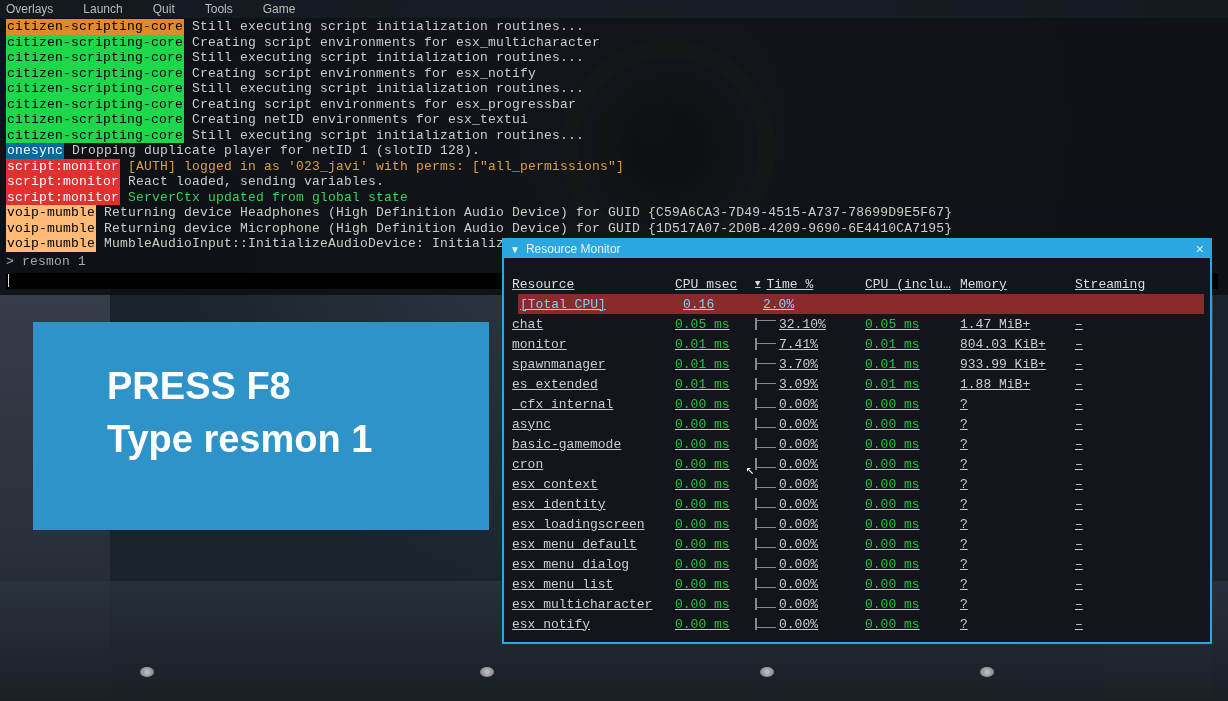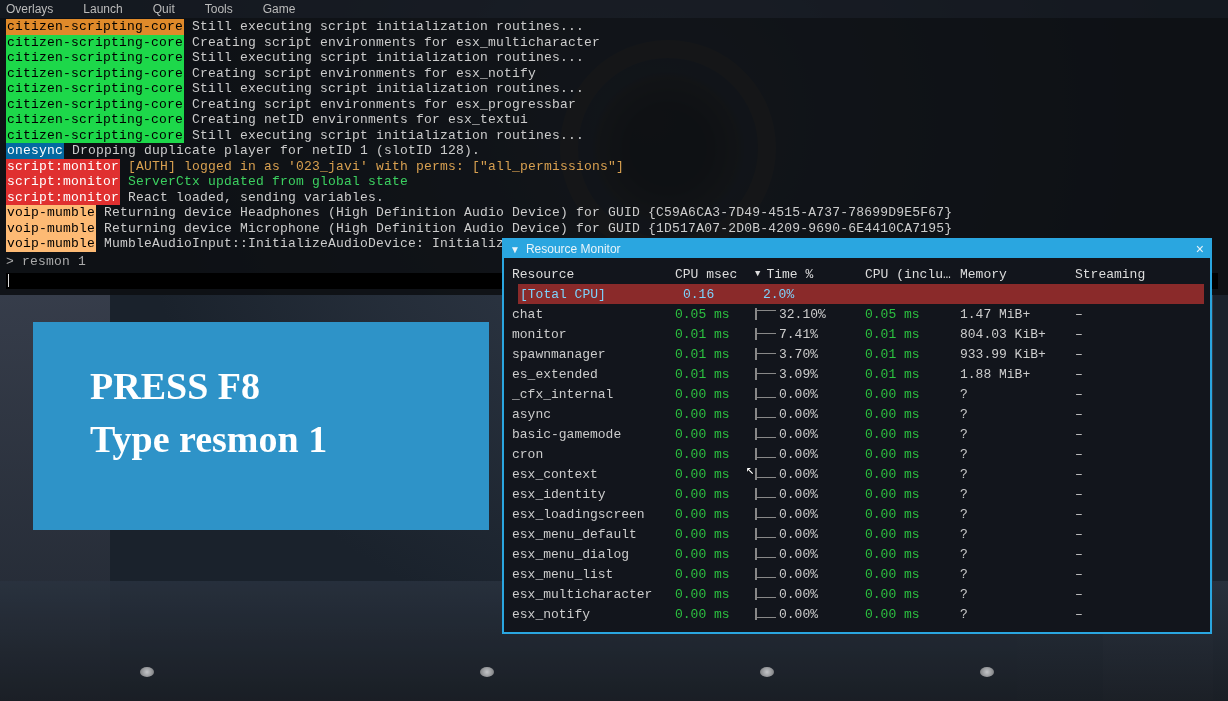--- a/index.html
+++ b/index.html
@@ -125,25 +125,25 @@
     vertical-align: middle;
   }
 
   
   .instruct {
     position: absolute;
     left: 33px; top: 322px;
     width: 456px; height: 208px;
     background: #2e93c8;
     color: #fff;
-    font-family: Liberation Serif, serif;
+    font-family: Liberation Sans, sans-serif;
     font-weight: 600;
     font-size: 38px;
     line-height: 1.4;
-    padding: 38px 34px 0 57px;
+    padding: 38px 34px 0 74px;
     z-index: 6;
   }
 
   
   .resmon {
     position: absolute;
     left: 502px; top: 238px;
     width: 710px;
     background: #141820;
     border: 2px solid #2aa6e0;
@@ -165,21 +165,22 @@
     margin-right: 6px;
     font-size: 10px;
   }
   .resmon-title .close {
     margin-left: auto;
     font-size: 14px;
     line-height: 1;
   }
   .resmon-body {
     background: rgba(18,22,28,0.92);
-    padding: 6px 6px 8px 6px;
+    padding: 16px 6px 8px 6px;
+    text-decoration: underline;
   }
   .rm-row {
     display: flex;
     align-items: center;
     height: 20px;
     color: #ccc;
   }
   .rm-header { color: #ddd; font-weight: normal; }
   .rm-total { background: #8a2a2a; color: #7dd3fc; margin-left: 8px; }
   .c-res  { width: 165px; padding-left: 2px; overflow: hidden; }
@@ -241,22 +242,22 @@
       <div class="line"><span class="tag tag-orange">citizen-scripting-core</span> <span>Still executing script initialization routines...</span></div>
       <div class="line"><span class="tag tag-green">citizen-scripting-core</span> <span>Creating script environments for esx_multicharacter</span></div>
       <div class="line"><span class="tag tag-green">citizen-scripting-core</span> <span>Still executing script initialization routines...</span></div>
       <div class="line"><span class="tag tag-green">citizen-scripting-core</span> <span>Creating script environments for esx_notify</span></div>
       <div class="line"><span class="tag tag-green">citizen-scripting-core</span> <span>Still executing script initialization routines...</span></div>
       <div class="line"><span class="tag tag-green">citizen-scripting-core</span> <span>Creating script environments for esx_progressbar</span></div>
       <div class="line"><span class="tag tag-green">citizen-scripting-core</span> <span>Creating netID environments for esx_textui</span></div>
       <div class="line"><span class="tag tag-green">citizen-scripting-core</span> <span>Still executing script initialization routines...</span></div>
       <div class="line"><span class="tag tag-purple">onesync</span> <span>Dropping duplicate player for netID 1 (slotID 128).</span></div>
       <div class="line"><span class="tag tag-red">script:monitor</span> <span class="msg-orange">[AUTH] logged in as '023_javi' with perms: ["all_permissions"]</span></div>
+      <div class="line"><span class="tag tag-red">script:monitor</span> <span>React loaded, sending variables.</span></div>
       <div class="line"><span class="tag tag-red">script:monitor</span> <span class="msg-green">ServerCtx updated from global state</span></div>
-      <div class="line"><span class="tag tag-red">script:monitor</span> <span>React loaded, sending variables.</span></div>
       <div class="line"><span class="tag tag-cyan">voip-mumble</span> <span>Returning device Headphones (High Definition Audio Device) for GUID {C59A6CA3-7D49-4515-A737-78699D9E5F67}</span></div>
       <div class="line"><span class="tag tag-cyan">voip-mumble</span> <span>Returning device Microphone (High Definition Audio Device) for GUID {1D517A07-2D0B-4209-9690-6E4410CA7195}</span></div>
       <div class="line"><span class="tag tag-cyan">voip-mumble</span> <span>MumbleAudioInput::InitializeAudioDevice: Initialized au</span></div>
     </div>
   <div class="prompt">&gt; resmon 1</div>
   <div class="input-line"><span class="caret"></span></div>
 </div>
 
 <div class="instruct">
   <div>PRESS F8</div>

